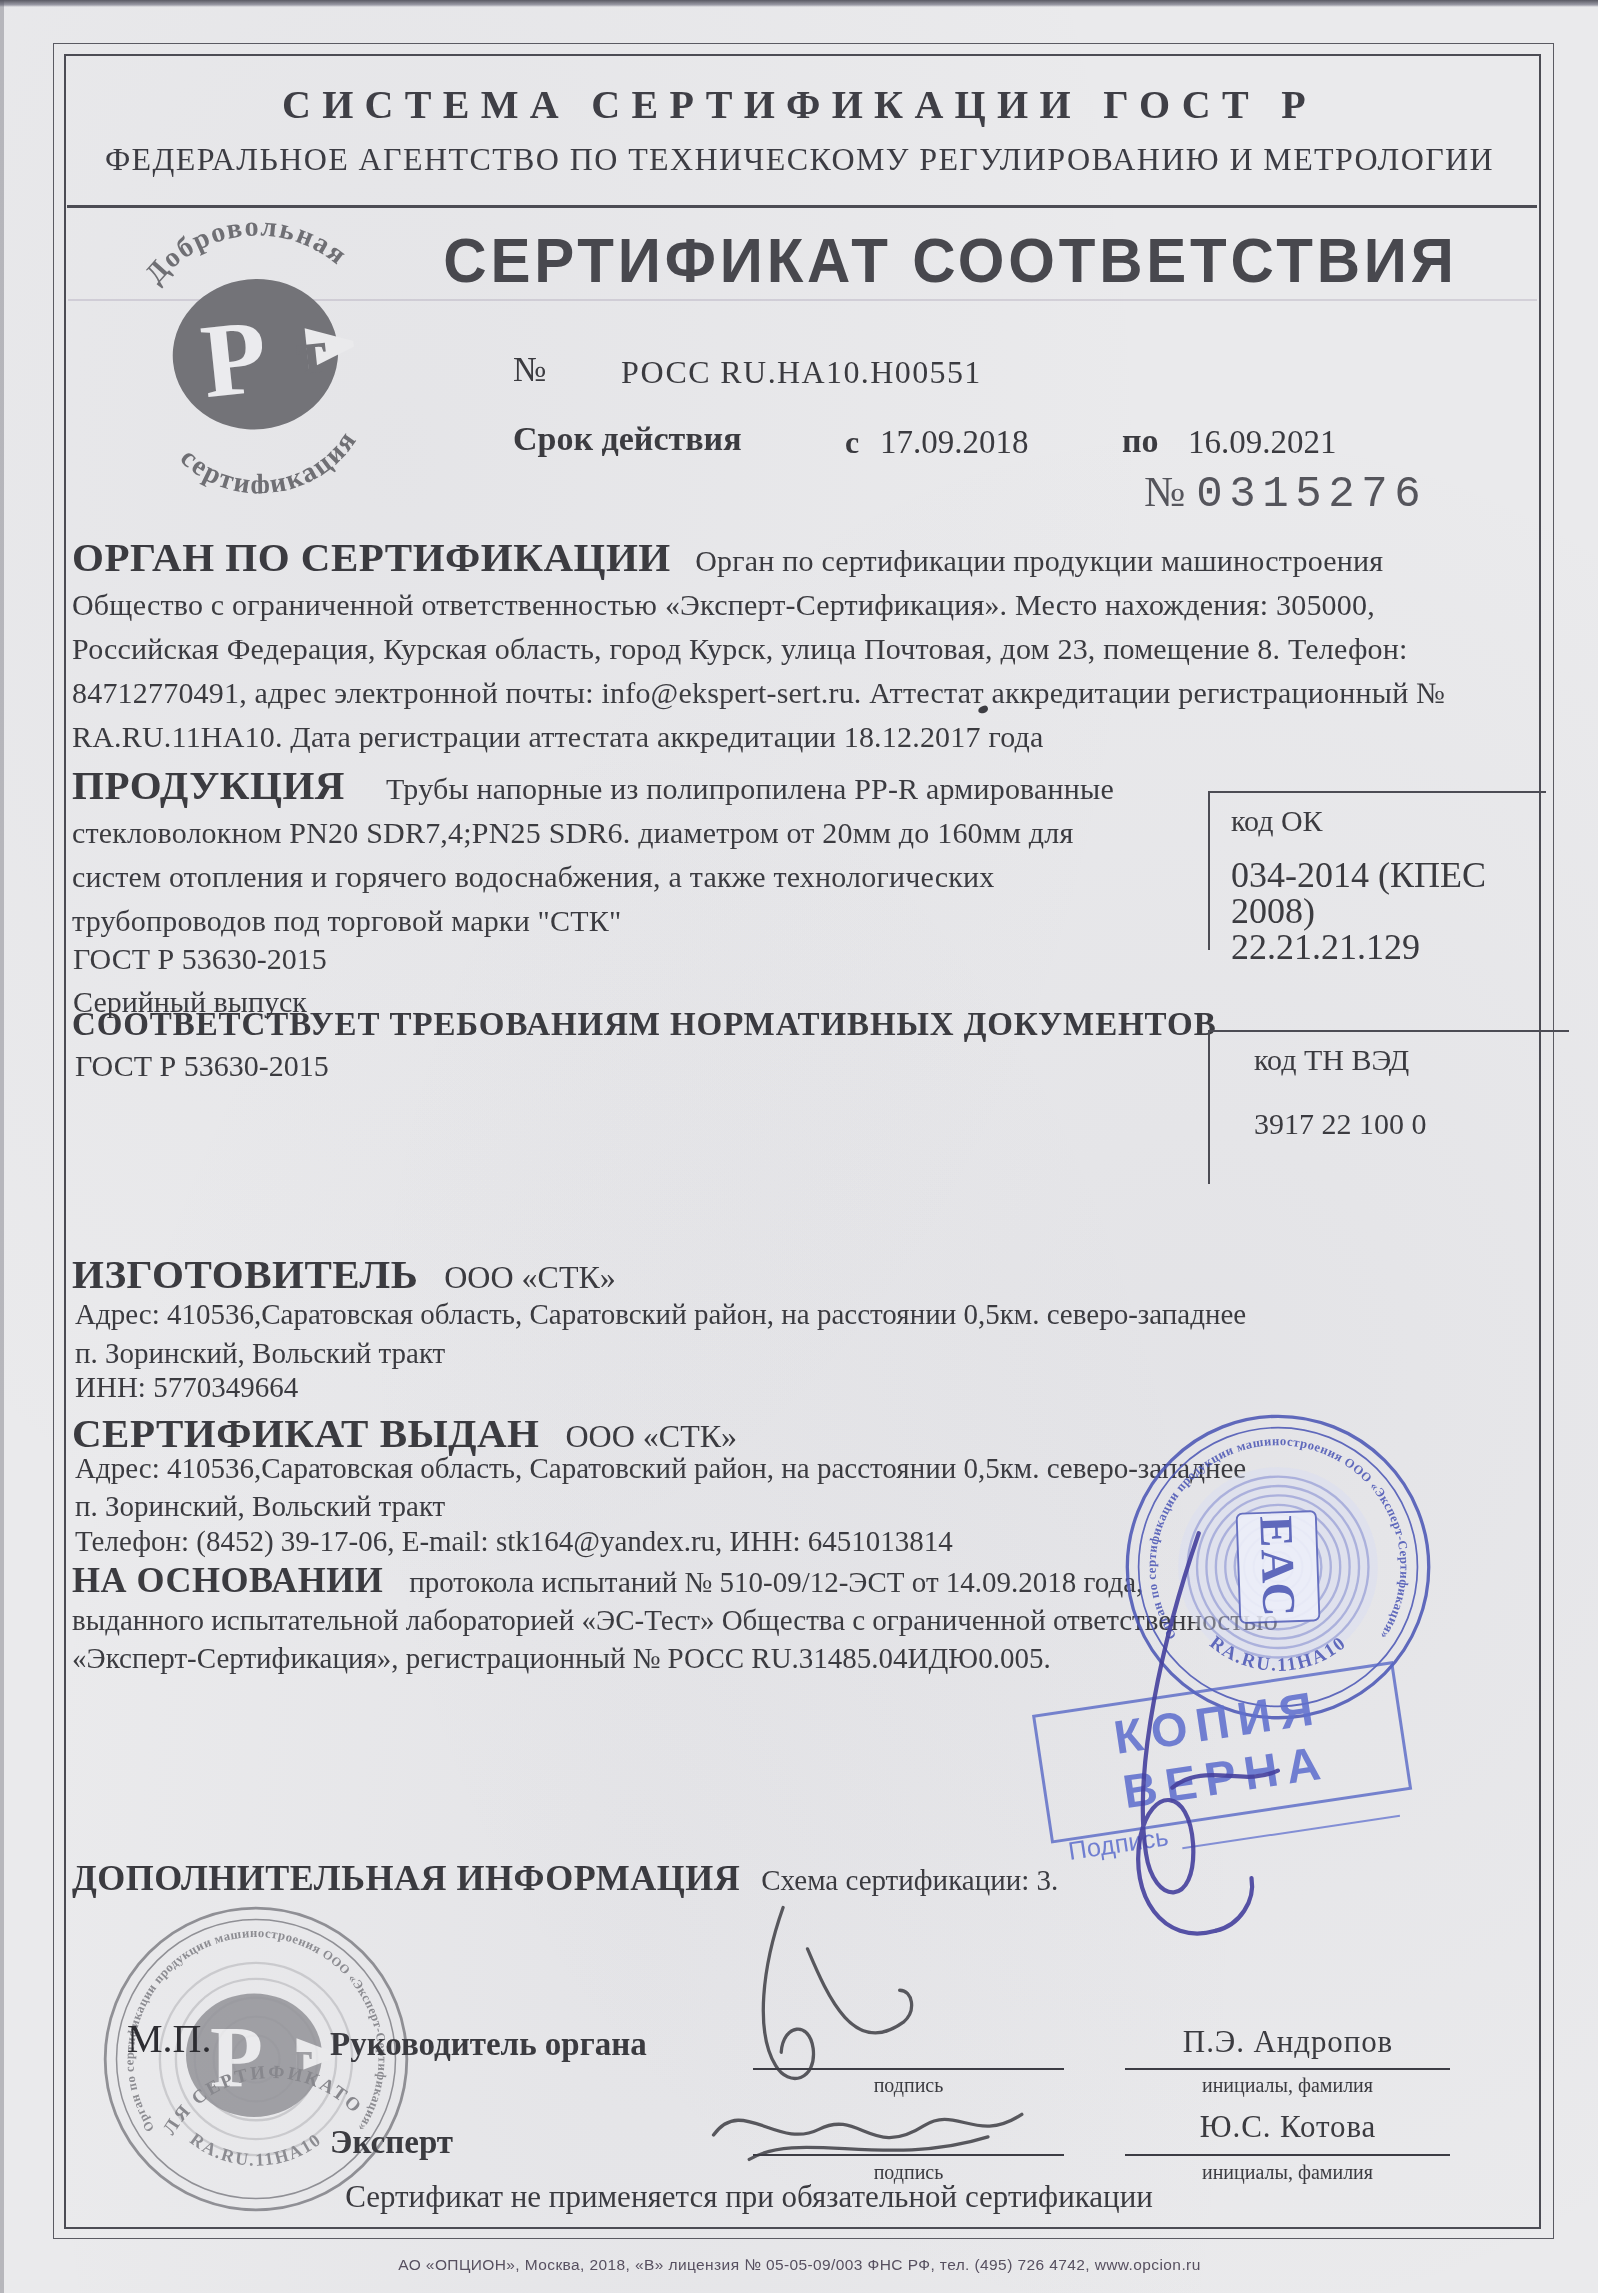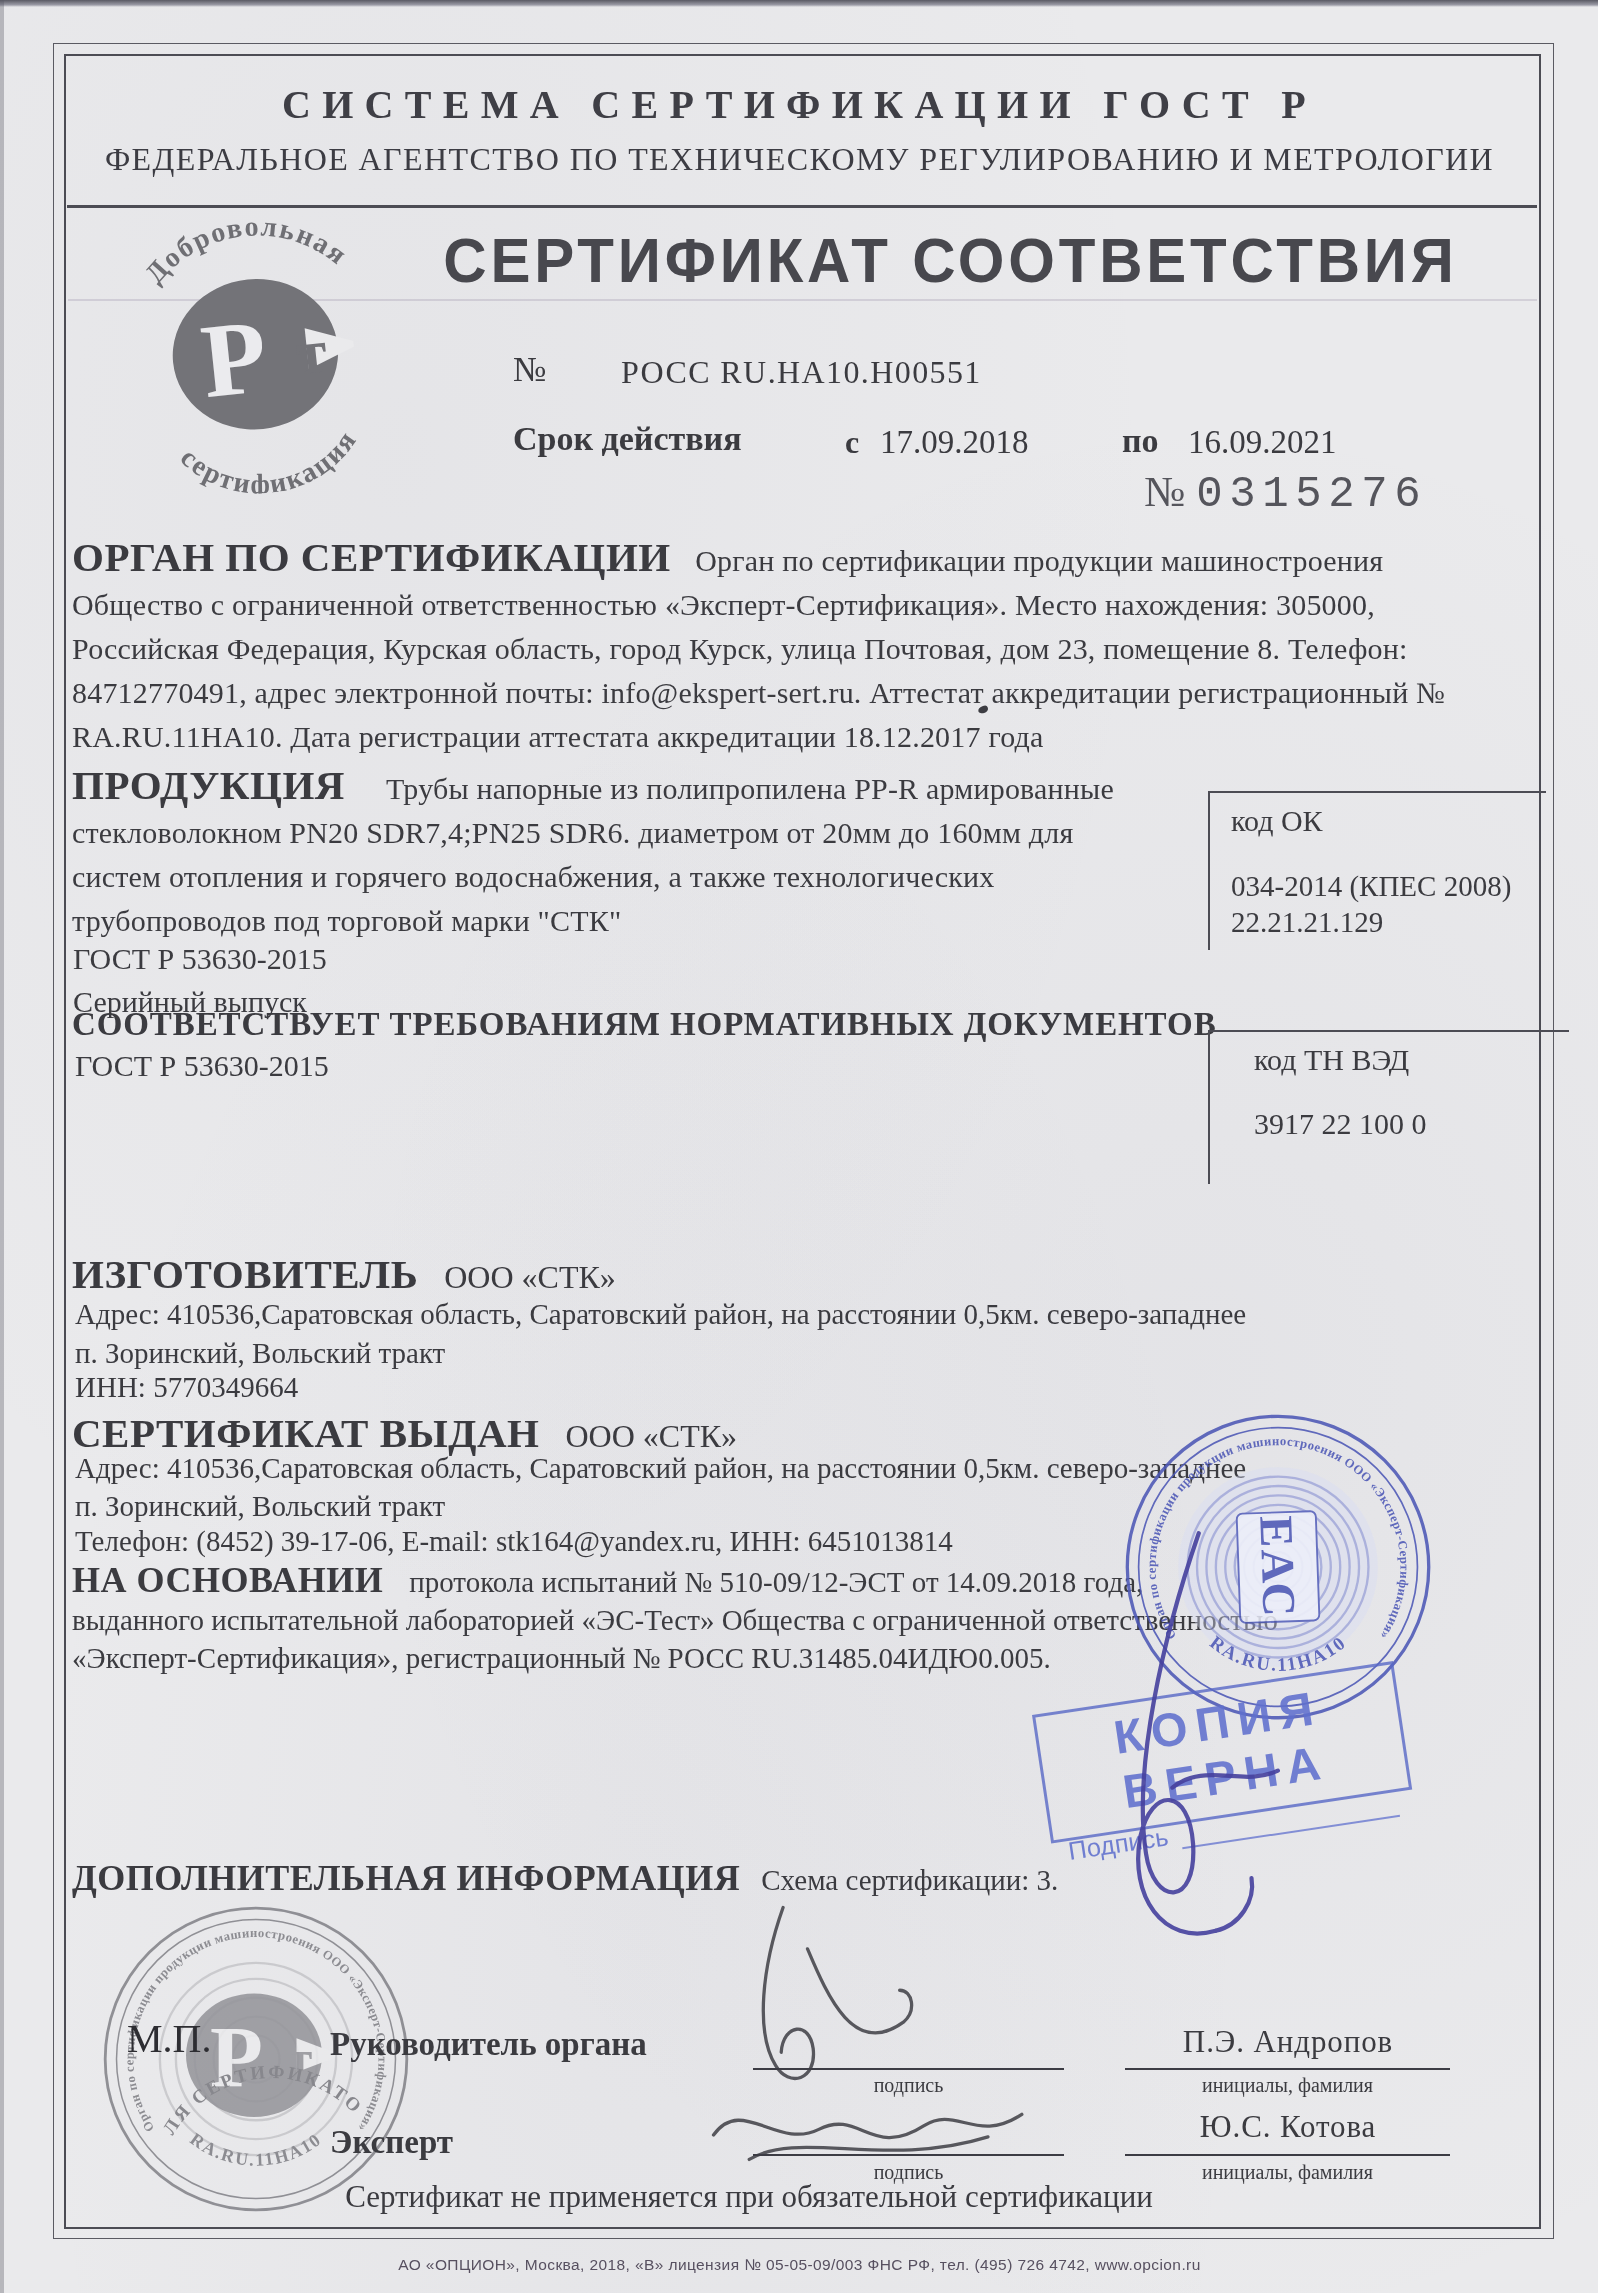--- a/index.html
+++ b/index.html
@@ -36,21 +36,21 @@
   .sec-h{font-size:41px;font-weight:bold;letter-spacing:0.5px;}
   .organ-p{left:72px;top:535px;width:1412px;}
   .organ-p .sec-h{margin-right:24.5px;}
   .product-p{left:72px;top:763px;width:1055px;}
   .product-p .sec-h{margin-right:41px;}
   .product-gost{left:73px;top:942px;font-size:30px;}
   .product-serial{left:73px;top:985px;font-size:30px;}
   .code-box{border-top:2.8px solid #4c4c54;border-left:2.8px solid #4c4c54;padding:11.3px 0 0 21px;}
   .ok-box{left:1208px;top:791px;width:315px;height:146px;}
   .ok-label{font-size:30px;}
-  .ok-lines{margin-top:30px;font-size:29px;line-height:36px;}
+  .ok-lines{margin-top:19px;font-size:36px;line-height:36px;}
   .comp-head{left:72px;top:1006px;font-size:33px;font-weight:bold;letter-spacing:0.9px;}
   .comp-gost{left:75px;top:1049px;font-size:30px;}
   .tnved-box{left:1208px;top:1030px;width:315px;height:141px;padding-left:44px;}
   .tnved-label{font-size:30px;}
   .tnved-value{margin-top:30px;font-size:30px;}
   .head-row .name{font-size:32px;margin-left:26px;font-weight:normal;}
   .manuf-head{left:72px;top:1250px;}
   .line30{font-size:29px;}
   .manuf-a1{left:75px;top:1298px;width:1455px;}
   .manuf-a2{left:75px;top:1337px;}

